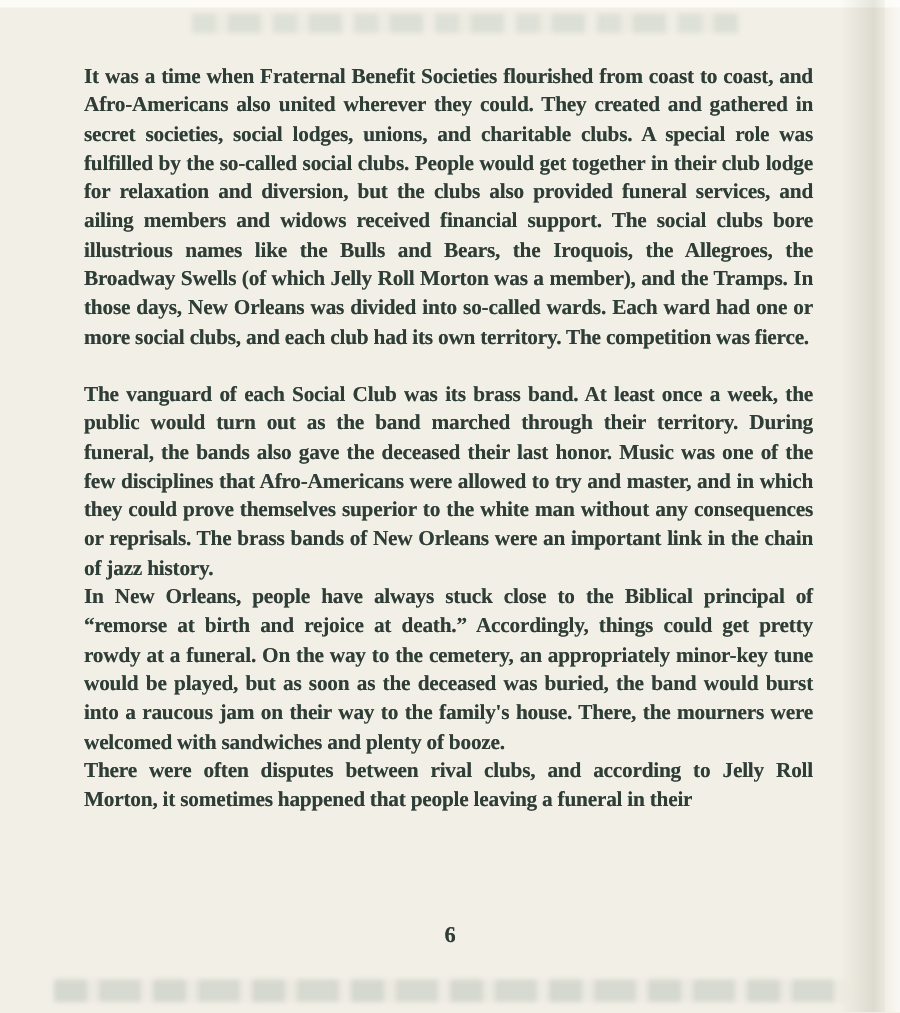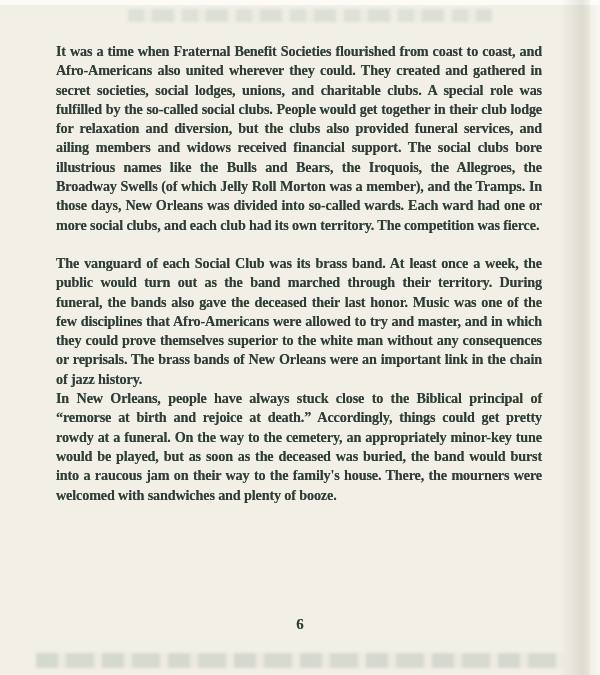--- a/index.html
+++ b/index.html
@@ -108,20 +108,21 @@
 <body>
 
 <div class="scan">
   <div class="top-strip"></div>
   <div class="ghost ghost-top"></div>
 
   <main class="text-block">
     <p>It was a time when Fraternal Benefit Societies flourished from coast to coast, and Afro-Americans also united wherever they could. They created and gathered in secret societies, social lodges, unions, and charitable clubs. A special role was fulfilled by the so-called social clubs. People would get together in their club lodge for relaxation and diversion, but the clubs also provided funeral services, and ailing members and widows received financial support. The social clubs bore illustrious names like the Bulls and Bears, the Iroquois, the Allegroes, the Broadway Swells (of which Jelly Roll Morton was a member), and the Tramps. In those days, New Orleans was divided into so-called wards. Each ward had one or more social clubs, and each club had its own territory. The competition was fierce.</p>
     <p class="para-gap">The vanguard of each Social Club was its brass band. At least once a week, the public would turn out as the band marched through their territory. During funeral, the bands also gave the deceased their last honor. Music was one of the few disciplines that Afro-Americans were allowed to try and master, and in which they could prove themselves superior to the white man without any consequences or reprisals. The brass bands of New Orleans were an important link in the chain of jazz history.</p>
     <p>In New Orleans, people have always stuck close to the Biblical principal of “remorse at birth and rejoice at death.” Accordingly, things could get pretty rowdy at a funeral. On the way to the cemetery, an appropriately minor-key tune would be played, but as soon as the deceased was buried, the band would burst into a raucous jam on their way to the family's house. There, the mourners were welcomed with sandwiches and plenty of booze.</p>
+    <p>There were often disputes between rival clubs, and according to Jelly Roll Morton, it sometimes happened that people leaving a funeral in their</p>
   </main>
 
   <div class="page-number">6</div>
 
   <div class="ghost ghost-bottom"></div>
   <div class="edge-shadow"></div>
   <div class="edge-light"></div>
 </div>
 
 </body></html>

